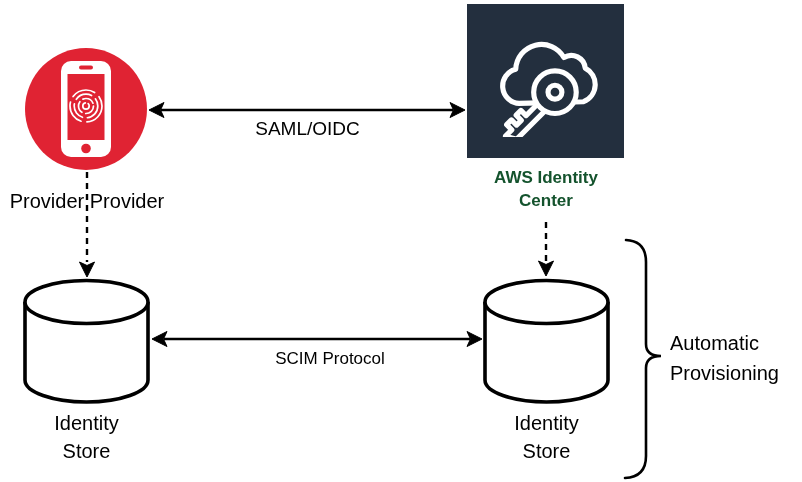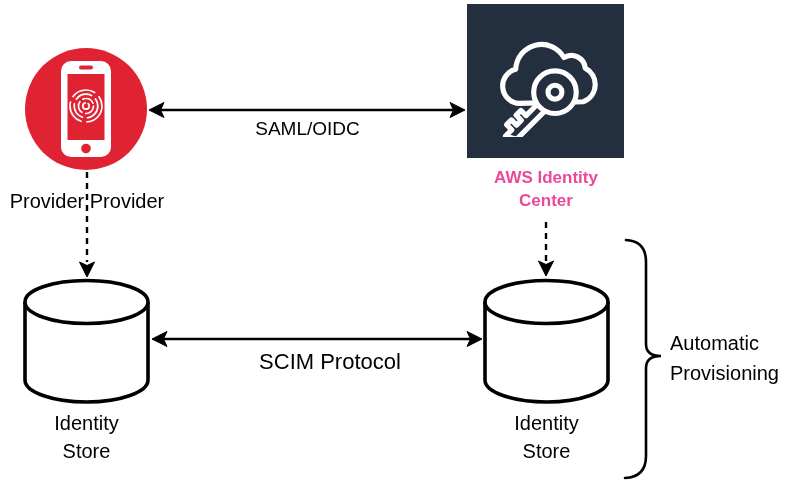--- a/index.html
+++ b/index.html
@@ -11,23 +11,23 @@
     overflow:hidden;
   }
   .lbl{
     position:absolute;
     color:#000000;
     text-align:center;
     white-space:pre-line;
     line-height:1.3;
   }
   .lbl-identity-provider{ left:1px; top:188px; width:172px; font-size:20px; }
-  .lbl-aws{ left:463px; top:167px; width:166px; font-size:17px; font-weight:bold; color:#ec4899; line-height:1.35; }
+  .lbl-aws{ left:463px; top:167px; width:166px; font-size:17px; font-weight:bold; color:#14532d; line-height:1.35; }
   .lbl-saml{ left:200px; top:69px; width:215px; font-size:19px;margin-top:48px; }
-  .lbl-scim{ left:230px; top:348px; width:200px; font-size:22px; }
+  .lbl-scim{ left:230px; top:348px; width:200px; font-size:17px; }
   .lbl-store-left{ left:13px; top:409px; width:147px; font-size:20px; line-height:1.42; }
   .lbl-store-right{ left:473px; top:409px; width:147px; font-size:20px; line-height:1.42; }
   .lbl-auto{ left:670px; top:328px; width:135px; font-size:20px; text-align:left; line-height:1.5; }
   .node{ position:absolute; }
   .node-provider{ left:25px; top:48px; width:122px; height:122px; }
   .node-aws{ left:467px; top:4px; width:157px; height:154px; background:#232F3E; display:flex; align-items:center; justify-content:center; }
   .cyl{ position:absolute; width:127px; height:128px; }
   .cyl-left{ left:23px; top:277px; }
   .cyl-right{ left:483px; top:277px; }
   svg{ display:block; }

